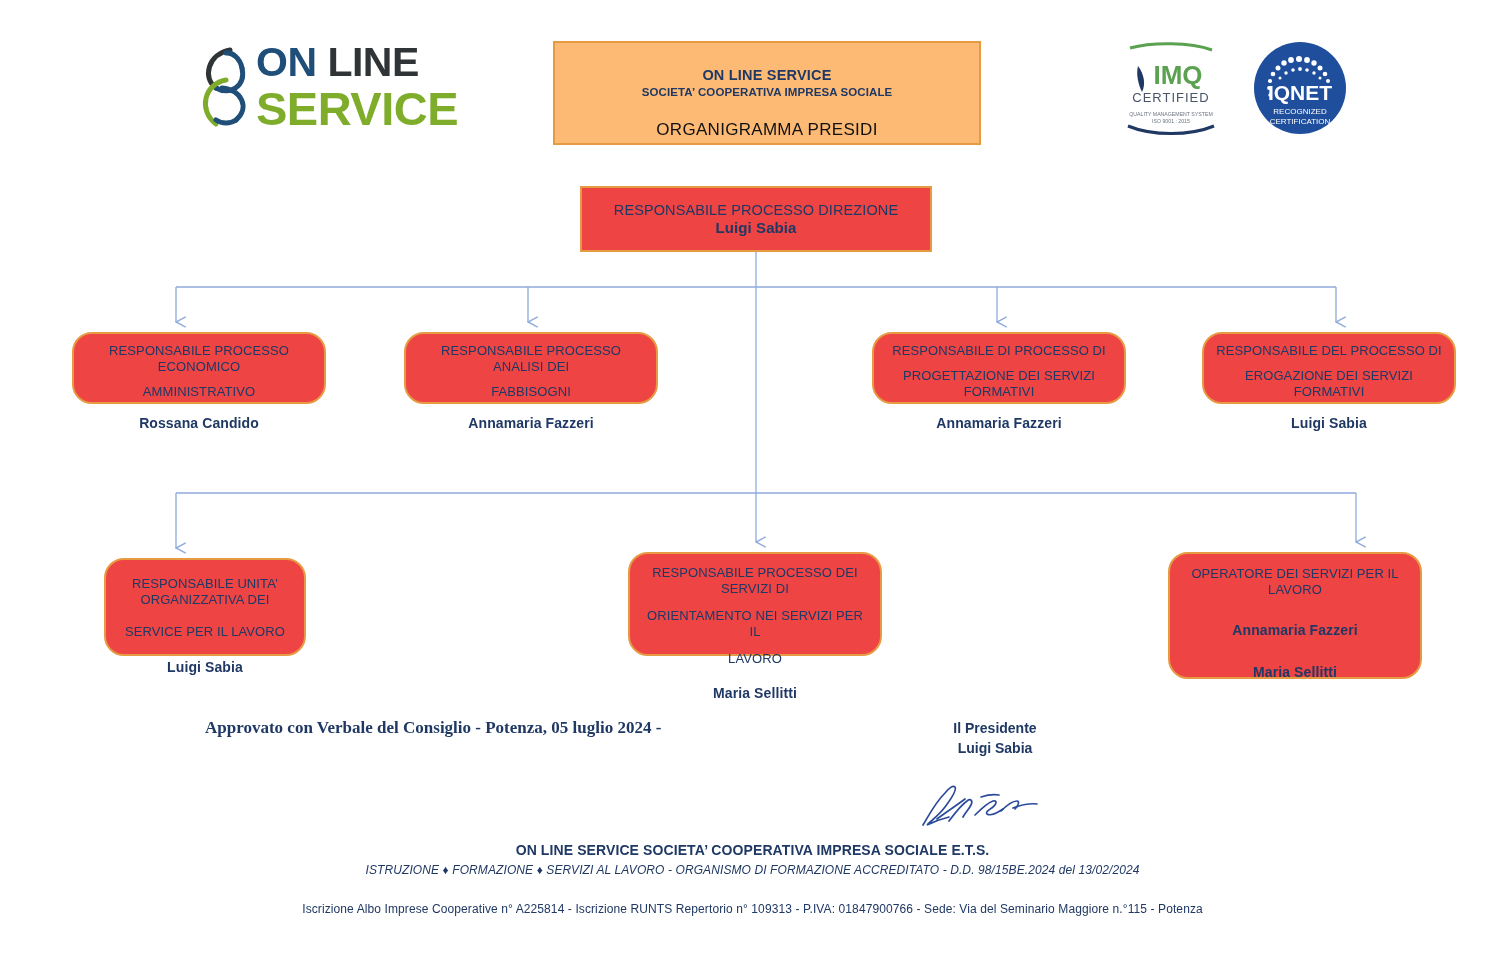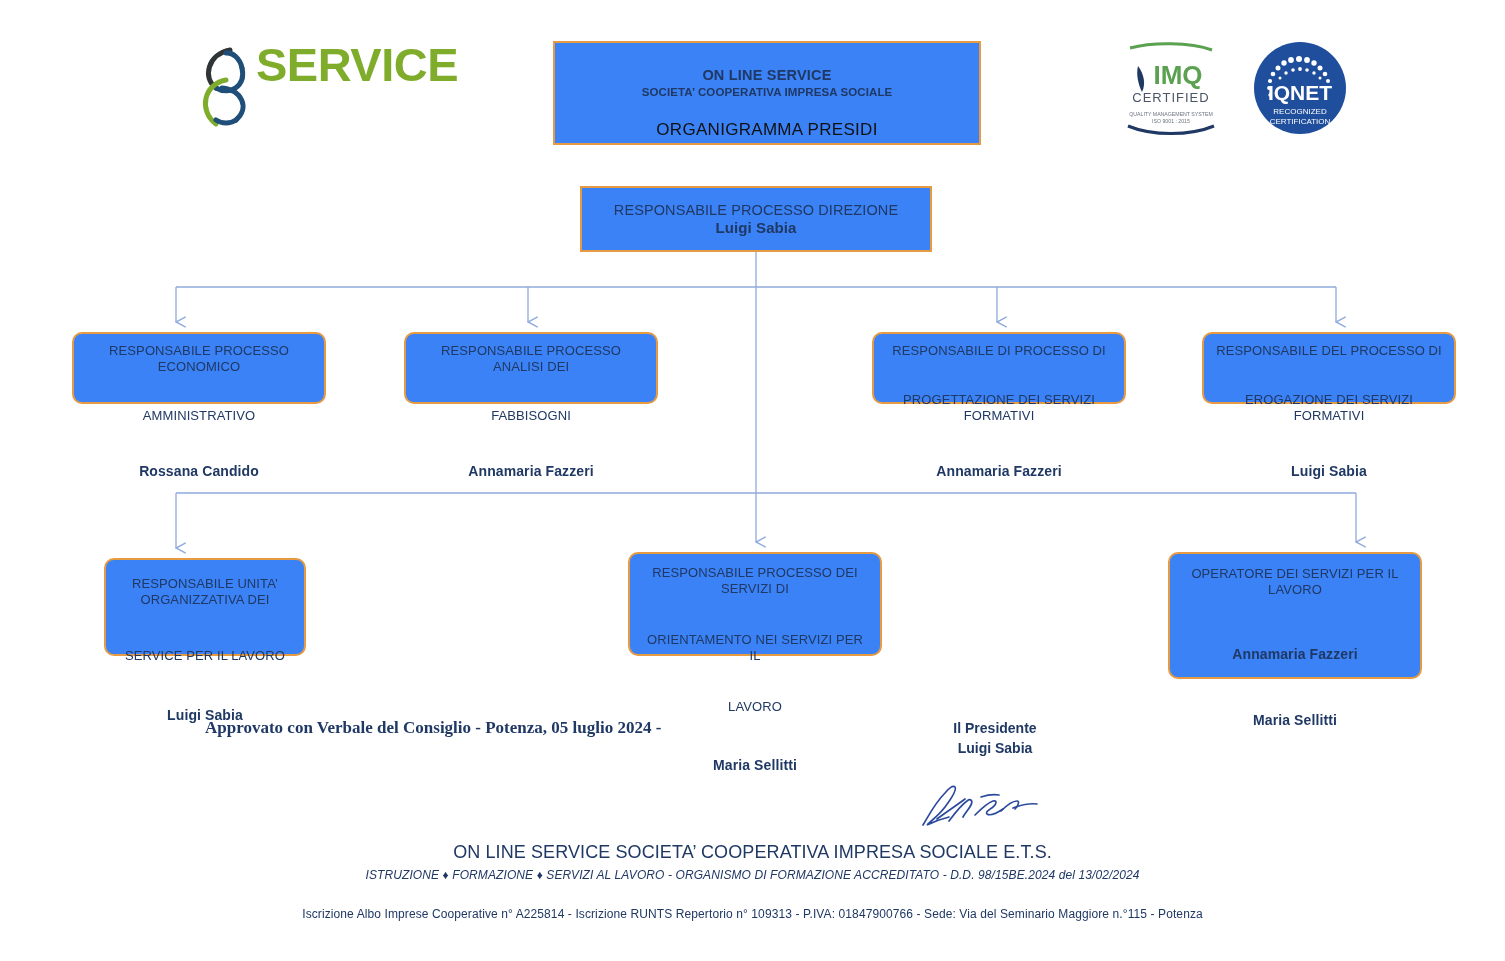--- a/index.html
+++ b/index.html
@@ -17,42 +17,42 @@
   .logo{position:absolute;left:196px;top:38px;width:262px;height:108px;}
   .logo-mark{position:absolute;left:0;top:6px;width:60px;height:96px;}
   .logo-text{position:absolute;left:60px;top:2px;width:205px;}
   .logo-line1{font-size:41px;font-weight:bold;letter-spacing:-0.5px;line-height:44px;white-space:nowrap;}
   .logo-line1 .on{color:#1f4e79;}
   .logo-line1 .line{color:#2f3437;}
   .logo-line2{font-size:47px;font-weight:bold;color:#7fad2b;letter-spacing:-0.5px;line-height:50px;white-space:nowrap;}
 
   .title-box{
     position:absolute;left:553px;top:41px;width:428px;height:104px;
-    border:2px solid #e69b43;background:#3b82f6;box-sizing:border-box;
+    border:2px solid #e69b43;background:#fdba74;box-sizing:border-box;
     display:flex;flex-direction:column;align-items:center;
   }
   .tb-company{font-size:14.5px;font-weight:bold;color:#1f3864;margin-top:24px;letter-spacing:.2px;}
   .tb-sub{font-size:11.5px;font-weight:bold;color:#1f3864;margin-top:3px;letter-spacing:.1px;}
   .tb-doc{font-size:17px;color:#111111;margin-top:22px;letter-spacing:.3px;}
 
   .certs{position:absolute;left:1122px;top:38px;width:232px;height:108px;}
   .imq{position:absolute;left:0;top:2px;width:98px;height:100px;}
   .iqnet{position:absolute;left:128px;top:0px;width:100px;height:100px;}
 
   
   .chart{position:absolute;inset:0;}
   svg.wires{position:absolute;left:0;top:0;width:1505px;height:961px;pointer-events:none;}
 
   .node{
     position:absolute;box-sizing:border-box;
-    border:2.5px solid #e69b43;background:#3b82f6;
+    border:2.5px solid #e69b43;background:#ef4444;
     display:flex;flex-direction:column;align-items:center;
     color:#1f3864;
   }
-  .node.rounded{border-radius:10px;gap:24px;}
+  .node.rounded{border-radius:20px;}
   .node.square{border-radius:0;}
   .node .role{
     font-size:13px;line-height:16px;text-align:center;
     letter-spacing:.1px;padding:0 10px;
   }
   .node .person{
     font-size:14px;font-weight:bold;line-height:19px;text-align:center;
     letter-spacing:.1px;padding:0 10px;
   }
 
@@ -84,39 +84,43 @@
     font-family:"Liberation Serif", serif;
     font-size:17px;font-weight:bold;color:#1f3864;white-space:nowrap;
   }
   .president{
     position:absolute;left:905px;top:718px;width:180px;text-align:center;
     font-size:14px;font-weight:bold;color:#1f3864;line-height:20px;
   }
   .signature{position:absolute;left:915px;top:775px;width:140px;height:55px;}
 
   .footlines{position:absolute;left:0;top:842px;width:1505px;text-align:center;color:#1f3864;}
-  .fl1{font-size:18px;font-weight:normal;letter-spacing:.1px;}
+  .fl1{font-size:14px;font-weight:bold;letter-spacing:.1px;}
   .fl2{font-size:12px;margin-top:5px;letter-spacing:.1px;font-style:italic;}
   .fl3{font-size:12px;margin-top:25px;letter-spacing:.1px;}
 </style>
 </head>
 <body>
 
 <div class="page">
 
   <div class="logo">
     <svg class="logo-mark" viewBox="0 0 60 96">
       <path d="M34 6 C12 10, 6 34, 20 44" stroke="#2f3437" stroke-width="5" fill="none" stroke-linecap="round"></path>
       <path d="M20 44 C34 52, 50 42, 46 24" stroke="#1f4e79" stroke-width="5" fill="none" stroke-linecap="round"></path>
       <path d="M46 24 C44 14, 36 8, 30 9" stroke="#1f4e79" stroke-width="5" fill="none" stroke-linecap="round"></path>
       <path d="M30 36 C8 40, 2 66, 20 80" stroke="#7fad2b" stroke-width="5" fill="none" stroke-linecap="round"></path>
       <path d="M26 44 C46 46, 54 64, 40 76" stroke="#1f4e79" stroke-width="5" fill="none" stroke-linecap="round"></path>
       <path d="M40 76 C34 80, 26 80, 20 76" stroke="#1f4e79" stroke-width="5" fill="none" stroke-linecap="round"></path>
     </svg>
     <div class="logo-text">
+      <div class="logo-line1">
+        <span class="on">ON</span>
+        <span class="line">LINE</span>
+      </div>
       <div class="logo-line2">SERVICE</div>
     </div>
   </div>
 
   <div class="title-box">
     <div class="tb-company">ON LINE SERVICE</div>
     <div class="tb-sub">SOCIETA’ COOPERATIVA IMPRESA SOCIALE</div>
     <div class="tb-doc">ORGANIGRAMMA PRESIDI</div>
   </div>
 

